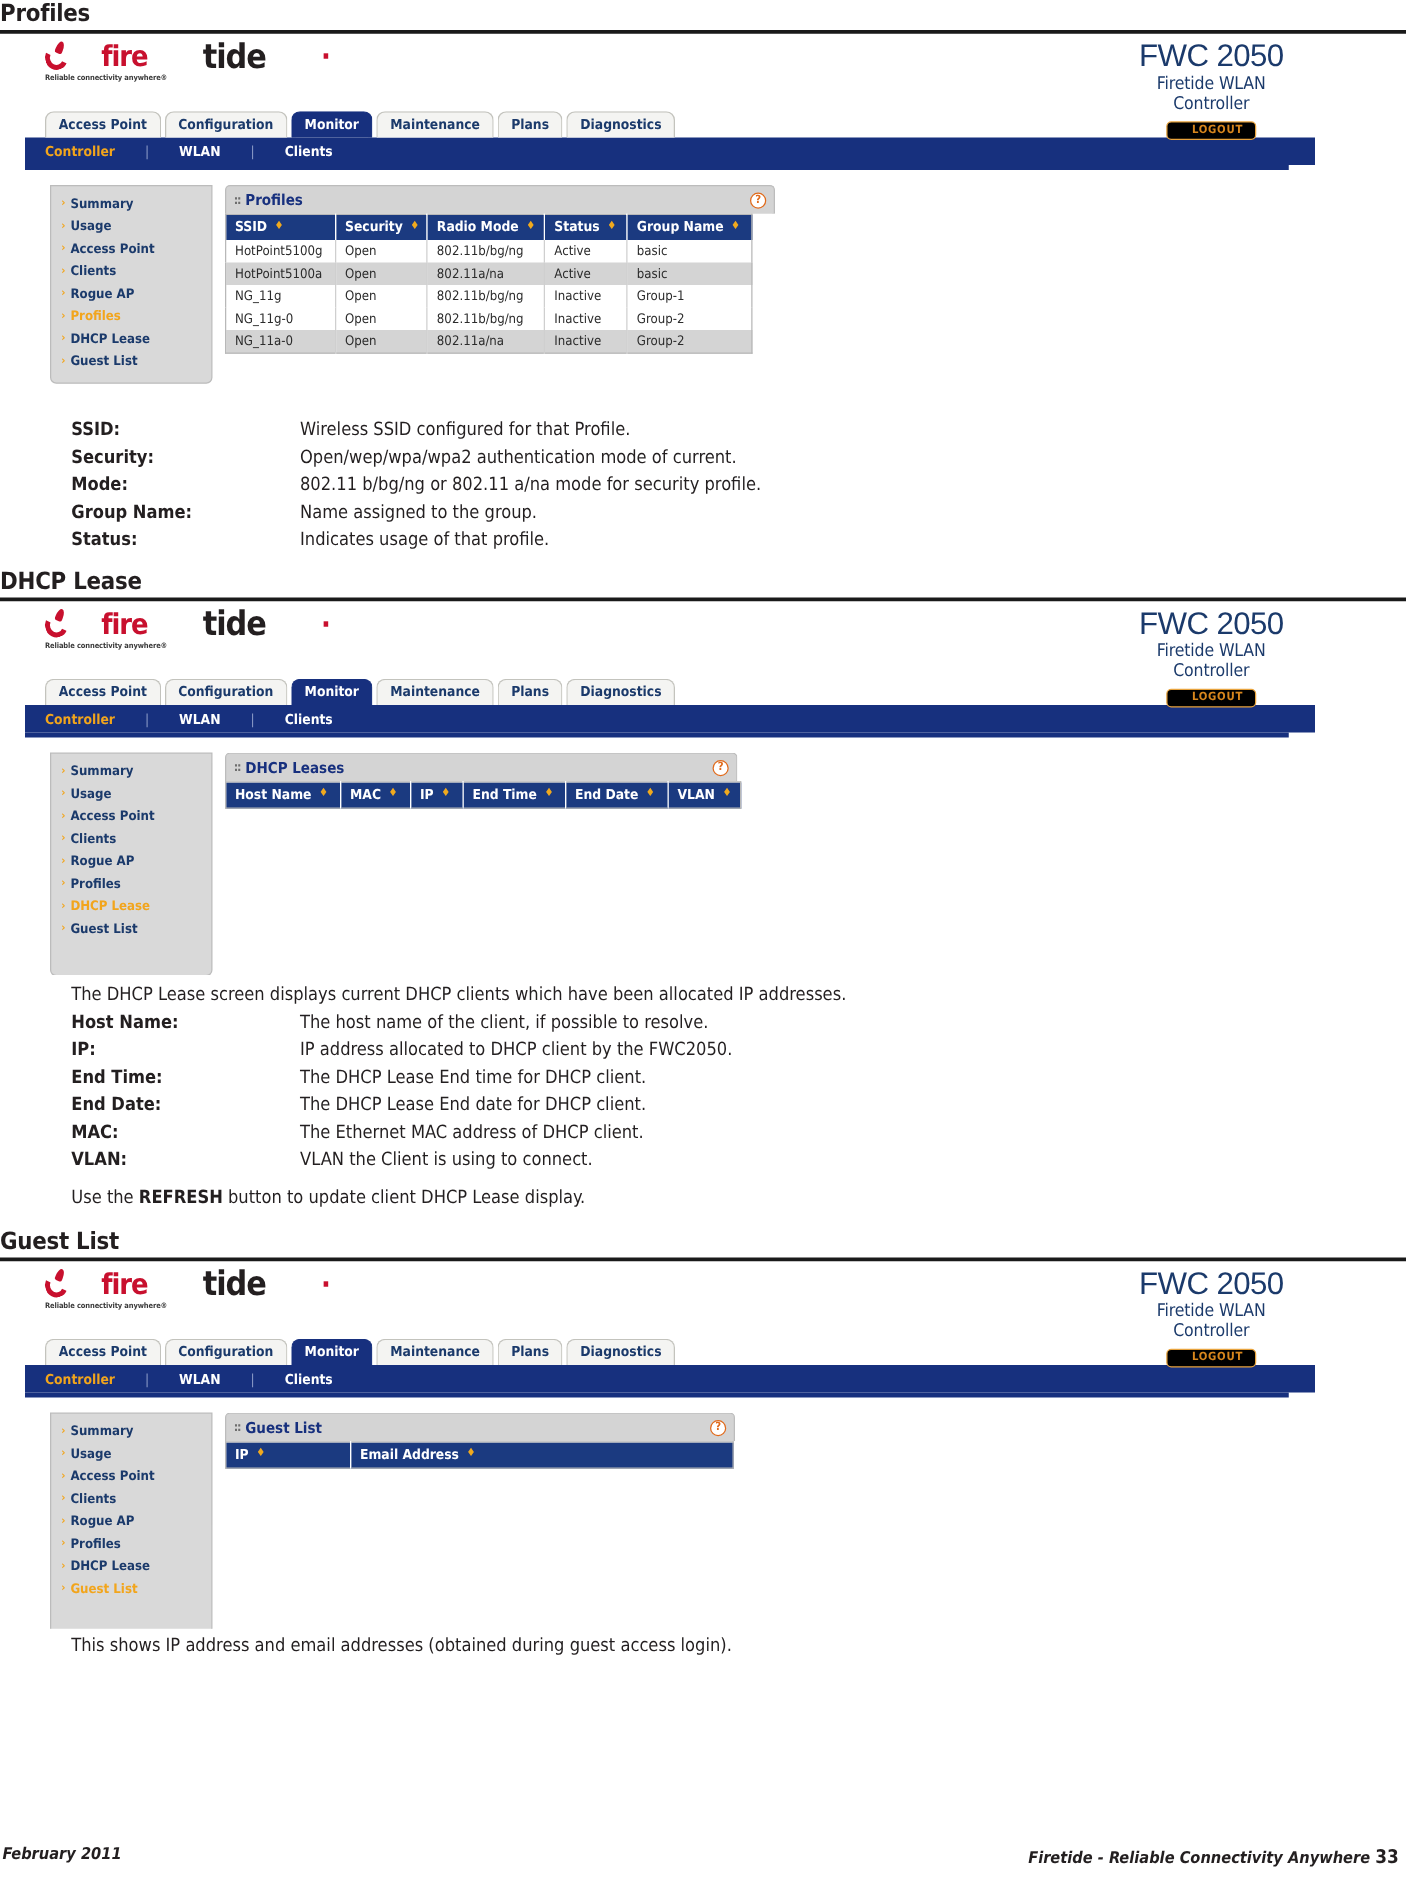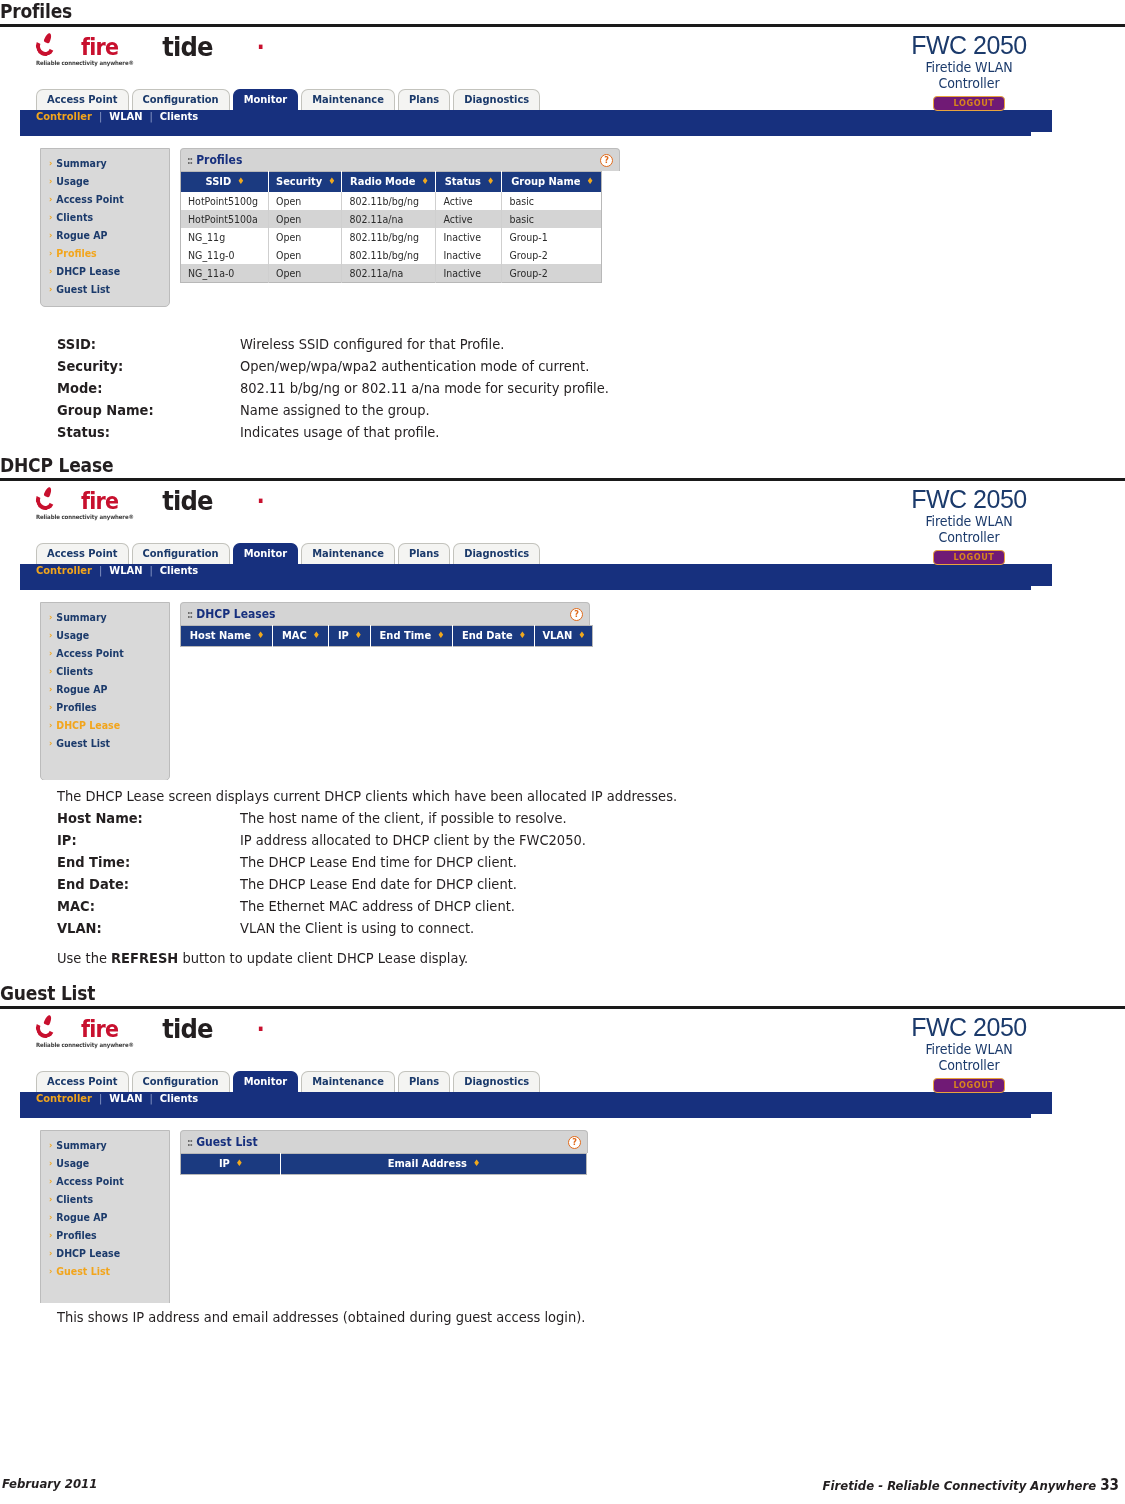--- a/index.html
+++ b/index.html
@@ -40,21 +40,21 @@
     position: relative;
     height: 57px;
     background: #ffffff;
   }
   .logo {
     position: absolute;
     left: 16px;
     top: 4px;
     width: 160px;
   }
-  .logo-row { display: flex; align-items: center; gap: 44px; }
+  .logo-row { display: flex; align-items: flex-start; gap: 44px; }
   .flame {
     width: 19px; height: 23px;
     position: relative;
     margin-right: 1px;
   }
   .flame .sw {
     position: absolute; left: 0; top: 2px;
     width: 18px; height: 19px;
     border: 4px solid #c8102e;
     border-radius: 50%;
@@ -107,21 +107,21 @@
   .logout {
     display: inline-block;
     margin-top: 3px;
     padding: 1px 10px 2px 20px;
     border: 1px solid #e8a33d;
     border-radius: 4px;
     color: #d8861d;
     font-size: 9px;
     font-weight: bold;
     letter-spacing: 0.6px;
-    background: #701a75;
+    background: #000000;
   }
 
   
   .tabs {
     position: relative;
     height: 22px;
     padding-left: 16px;
     display: flex;
     align-items: flex-end;
     gap: 3px;
@@ -141,23 +141,23 @@
   .tab.active {
     background: #17307e;
     border-color: #17307e;
     color: #ffffff;
   }
 
   .crumbbar {
     background: #17307e;
     height: 22px;
     display: flex;
-    align-items: flex-start;
+    align-items: center;
     padding-left: 16px;
-    gap: 0px;
+    gap: 17px;
   }
   .crumb {
     font-size: 11px; font-weight: bold; color: #ffffff;
     padding: 0 7px 0 0;
   }
   .crumb.cur { color: #f2a51c; }
   .crumb-sep { color: #8c9bc8; font-size: 11px; padding: 0 7px 0 0; }
   .crumb-last { color: #ffffff; font-size: 11px; font-weight: bold; }
 
   .crumb-shadow {
@@ -223,21 +223,21 @@
     white-space: nowrap;
     vertical-align: middle;
   }
   table.grid th:last-child { border-right: none; }
   .sortico {
     color: #f0a91e;
     font-size: 9px;
     margin-left: 6px;
     line-height: 9px;
   }
-  .th-wrap { display: flex; align-items: center; justify-content: center; }
+  .th-wrap { display: flex; align-items: center; justify-content: flex-start; }
   table.grid td {
     font-size: 10.5px;
     color: #2b2b2b;
     padding: 3px 7px 3px 7px;
     border-right: 1px solid #cfcfcf;
     background: #ffffff;
     white-space: nowrap;
   }
   table.grid tr.alt td { background: #d4d4d4; }
   table.grid td:last-child { border-right: none; }

